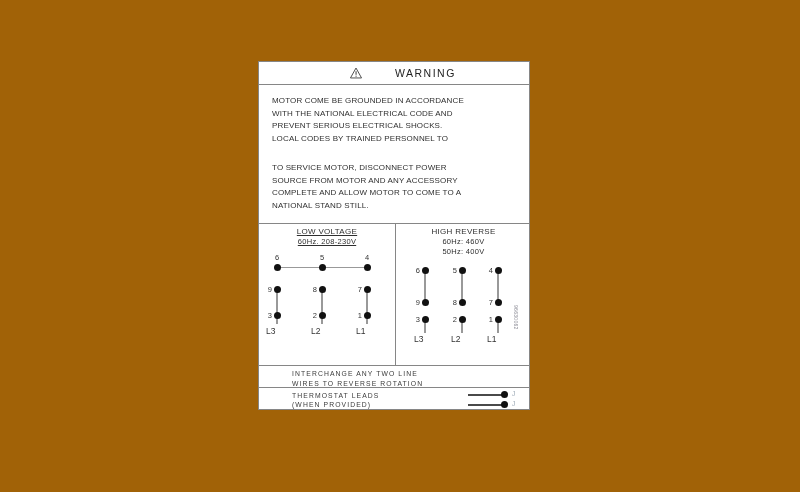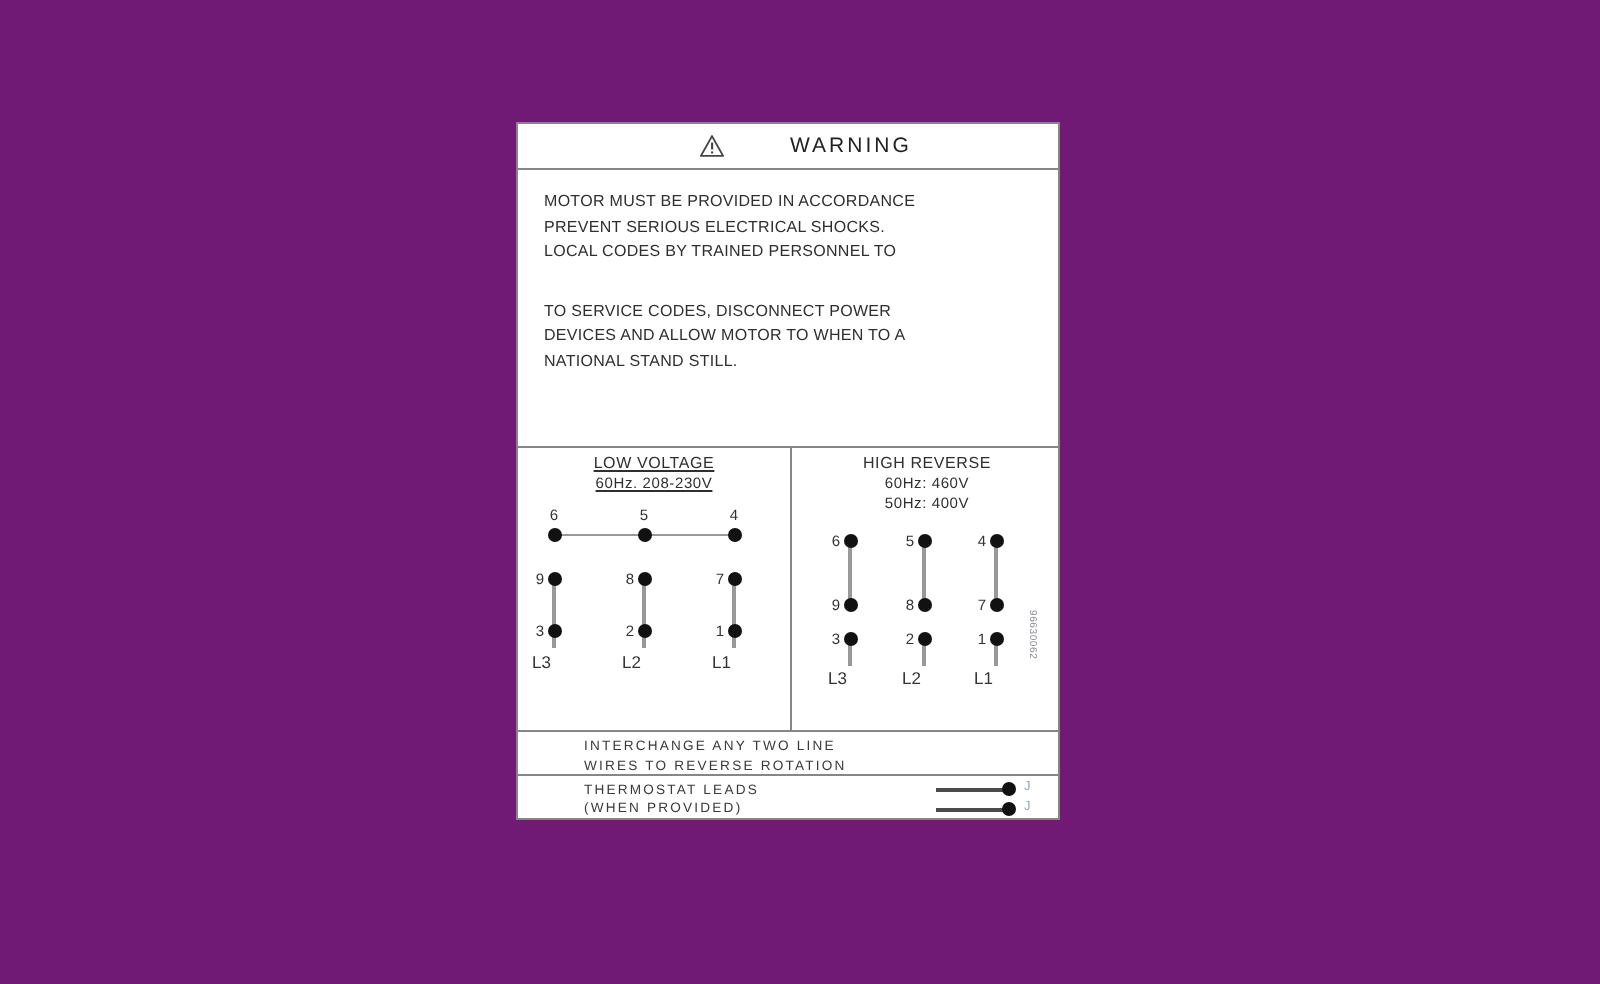--- a/index.html
+++ b/index.html
@@ -1,17 +1,17 @@
 <!DOCTYPE html>
 <html><head>
 <meta charset="utf-8">
 <style>
   html,body{margin:0;padding:0;background:#ffffff;}
   #canvas{
-    position:relative;width:800px;height:492px;background:#701a75;overflow:hidden;
+    position:relative;width:800px;height:492px;background:#a16207;overflow:hidden;
     font-family:"Liberation Sans",sans-serif;color:#2f2f2f;
     -webkit-font-smoothing:antialiased;
   }
   .label{
     position:absolute;left:258px;top:61px;width:272px;height:349px;
     border:1px solid #868686;box-sizing:border-box;background:#fff;
   }
   .sec{position:absolute;left:0;width:100%;box-sizing:border-box;}
   .sec-header{top:0;height:23px;border-bottom:1px solid #868686;}
   .warn-icon{position:absolute;left:90px;top:4px;width:14px;height:14px;}
@@ -59,27 +59,29 @@
       <svg class="warn-icon" viewBox="0 0 24 22">
         <path d="M12 2.5 L21.5 19.5 L2.5 19.5 Z" fill="none" stroke="#444" stroke-width="1.6" stroke-linejoin="round"></path>
         <rect x="11.2" y="8" width="1.8" height="6" fill="#444"></rect>
         <rect x="11.2" y="15.6" width="1.8" height="1.8" fill="#444"></rect>
       </svg>
       <div class="warn-title">WARNING</div>
     </div>
 
     <div class="sec sec-body">
       <div class="para">
-        <div class="bline">MOTOR MUST BE PROVIDED IN ACCORDANCE</div>
+        <div class="bline">MOTOR COME BE GROUNDED IN ACCORDANCE</div>
+        <div class="bline">WITH THE NATIONAL ELECTRICAL CODE AND</div>
         <div class="bline">PREVENT SERIOUS ELECTRICAL SHOCKS.</div>
         <div class="bline">LOCAL CODES BY TRAINED PERSONNEL TO</div>
       </div>
       <div class="para">
-        <div class="bline">TO SERVICE CODES, DISCONNECT POWER</div>
-        <div class="bline">DEVICES AND ALLOW MOTOR TO WHEN TO A</div>
+        <div class="bline">TO SERVICE MOTOR, DISCONNECT POWER</div>
+        <div class="bline">SOURCE FROM MOTOR AND ANY ACCESSORY</div>
+        <div class="bline">COMPLETE AND ALLOW MOTOR TO COME TO A</div>
         <div class="bline">NATIONAL STAND STILL.</div>
       </div>
     </div>
 
     <div class="sec sec-voltage">
 
       <div class="vpanel lv">
         <div class="vtitle">LOW VOLTAGE</div>
         <div class="vsub">60Hz. 208-230V</div>
 

